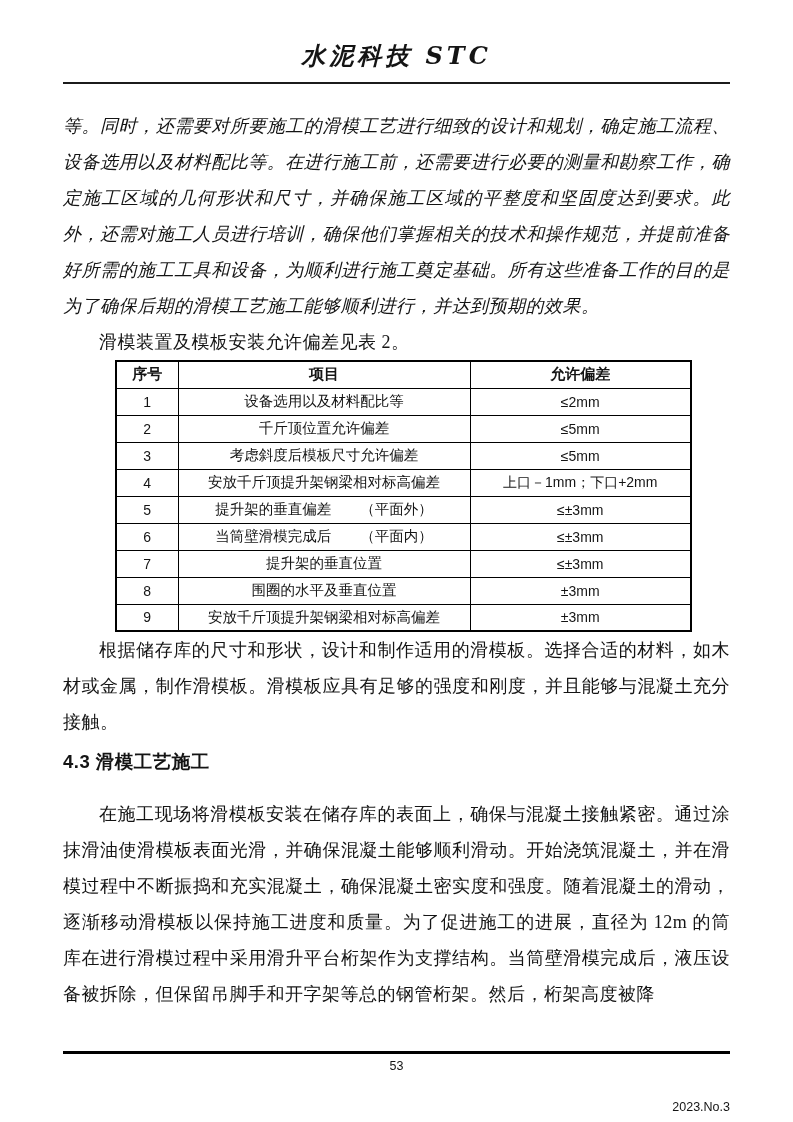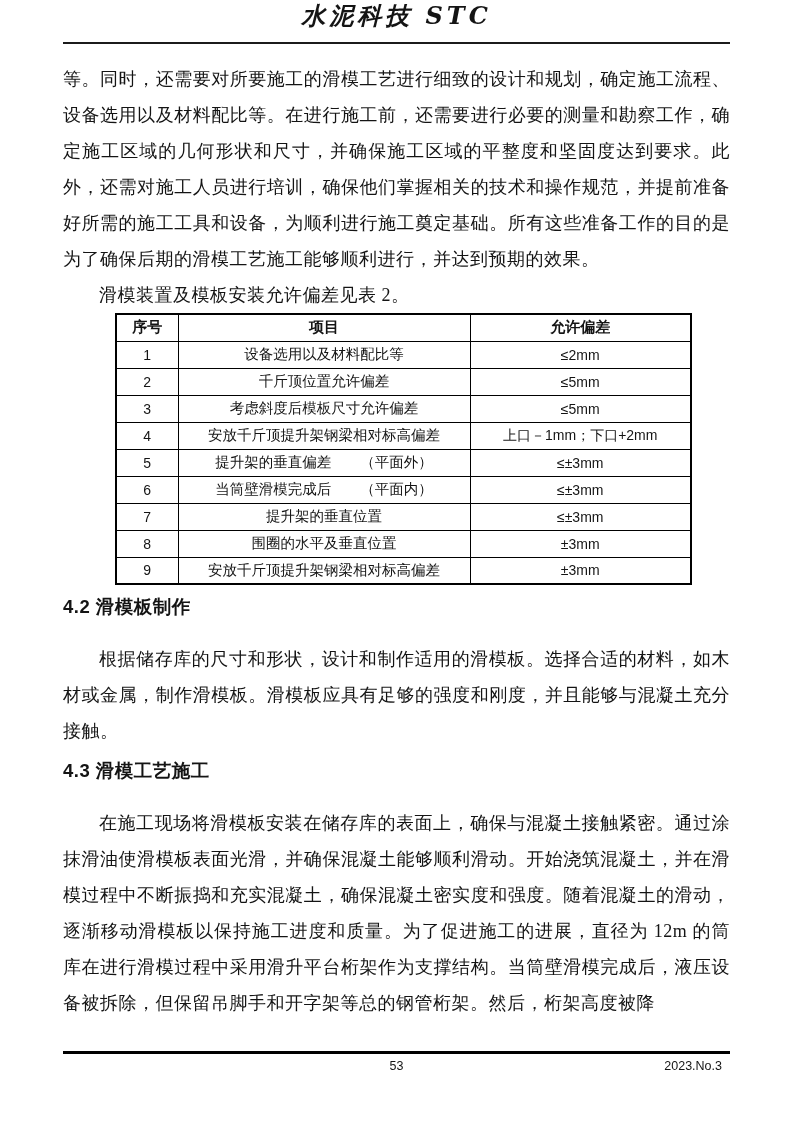--- a/index.html
+++ b/index.html
@@ -11,20 +11,21 @@
     margin: 0 auto;
     background: #ffffff;
     color: #141414;
     font-family: "Liberation Serif", "DejaVu Serif", serif;
     overflow: hidden;
   }
   .content { padding: 0 63px; }
 
   
   .journal-title {
+    padding-top: 40px;
     text-align: center;
     font-size: 24px;
     line-height: 32px;
     font-weight: bold;
     font-style: italic;
     letter-spacing: 4px;
     font-family: "DejaVu Serif", "Liberation Serif", serif;
   }
   .header-rule {
     margin-top: 10px;
@@ -32,21 +33,21 @@
   }
 
   
   .para {
     font-size: 18px;
     line-height: 36px;
     letter-spacing: 0.5px;
     text-align: justify;
     text-justify: inter-character;
   }
-  .para.first { margin-top: 17px; }
+  .para.first { margin-top: 24px; font-style: italic; }
   .para.indent { text-indent: 2em; font-family: Liberation Serif, serif; }
 
   
   .table-caption {
     margin-top: 1px;
     text-align: center;
     font-weight: bold;
     font-size: 15px;
     line-height: 20px;
     font-family: "Liberation Serif", "DejaVu Serif", serif;
@@ -110,21 +111,22 @@
     height: 16px;
   }
   .page-number {
     position: absolute;
     left: 50%;
     transform: translateX(-50%);
     text-align: center;
   }
   .issue-number {
     position: absolute;
-    right: 8px;
+    right: 0;
+    margin-top: 41px;
   }
 </style>
 </head>
 <body>
 
 <div class="page">
   <div class="content">
 
     <div class="journal-title">水泥科技 STC</div>
     <div class="header-rule"></div>
@@ -188,21 +190,20 @@
           <td class="cell-value">±3mm</td>
         </tr>
         <tr>
           <td class="cell-no">9</td>
           <td class="cell-item">安放千斤顶提升架钢梁相对标高偏差</td>
           <td class="cell-value">±3mm</td>
         </tr>
       </tbody>
     </table>
 
-    <h2 class="section-heading">4.2 滑模板制作</h2>
     <p class="para indent">根据储存库的尺寸和形状，设计和制作适用的滑模板。选择合适的材料，如木材或金属，制作滑模板。滑模板应具有足够的强度和刚度，并且能够与混凝土充分接触。</p>
 
     <h2 class="section-heading">4.3 滑模工艺施工</h2>
     <p class="para indent">在施工现场将滑模板安装在储存库的表面上，确保与混凝土接触紧密。通过涂抹滑油使滑模板表面光滑，并确保混凝土能够顺利滑动。开始浇筑混凝土，并在滑模过程中不断振捣和充实混凝土，确保混凝土密实度和强度。随着混凝土的滑动，逐渐移动滑模板以保持施工进度和质量。为了促进施工的进展，直径为 12m 的筒库在进行滑模过程中采用滑升平台桁架作为支撑结构。当筒壁滑模完成后，液压设备被拆除，但保留吊脚手和开字架等总的钢管桁架。然后，桁架高度被降</p>
 
   </div>
 
   <div class="page-footer">
     <div class="footer-rule"></div>
     <div class="footer-row">

